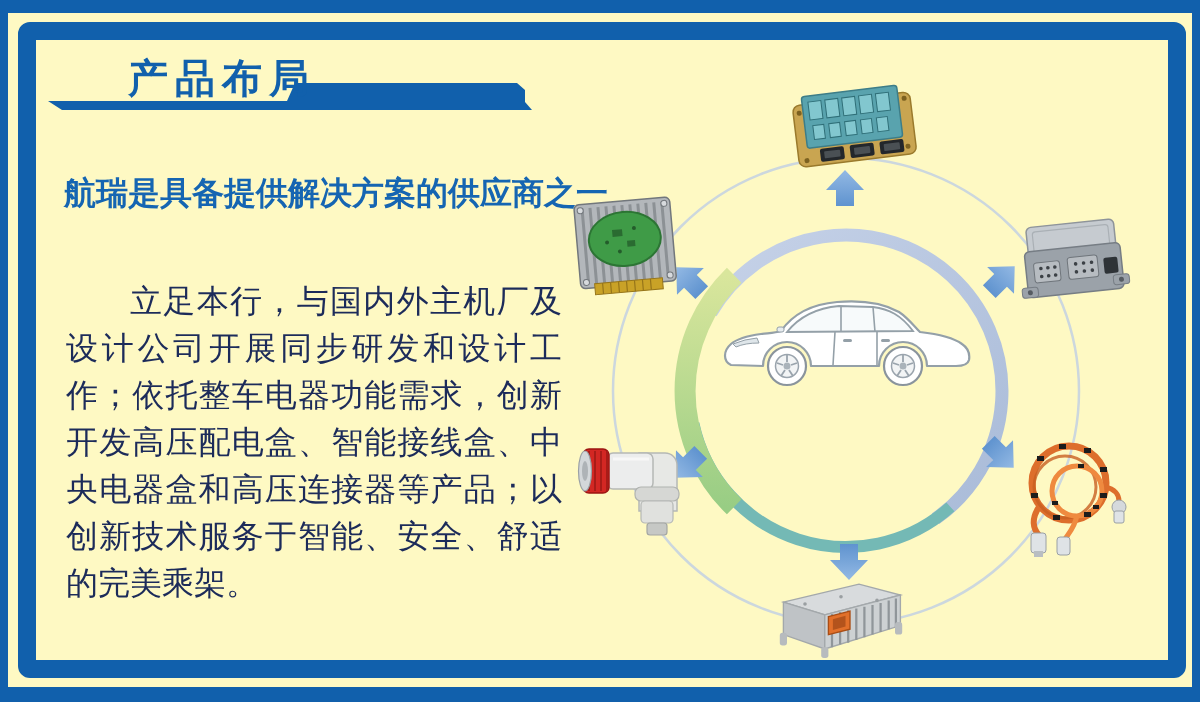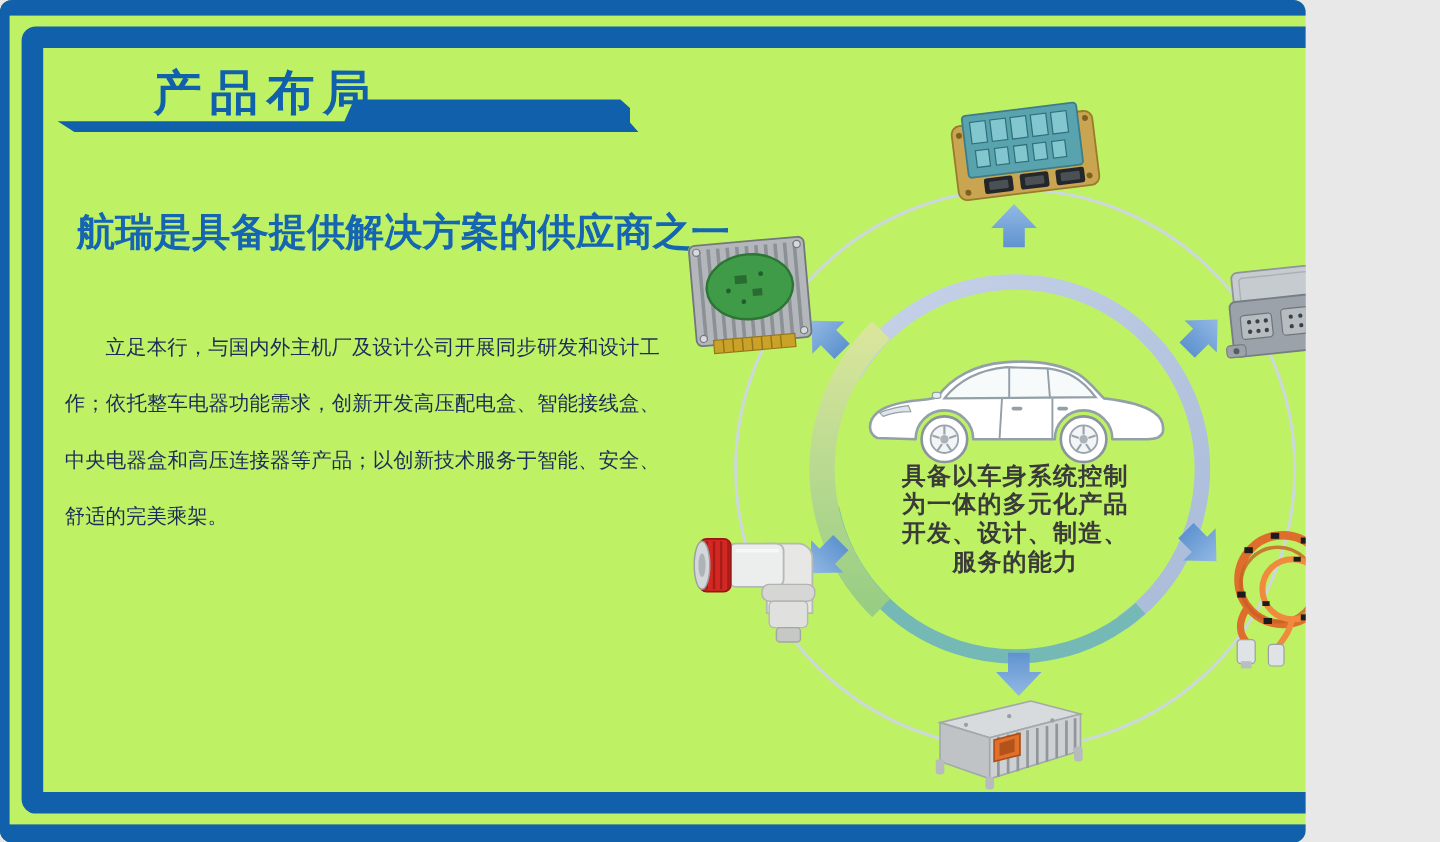--- a/index.html
+++ b/index.html
@@ -1,18 +1,18 @@
 <!DOCTYPE html>
 <html><head>
 <meta charset="utf-8">
 <style>
   html,body{margin:0;padding:0;background:#e8e8e8;}
   .slide{
-    position:relative;width:1088px;height:702px;background:#bef264;
-    overflow:hidden;border-radius:10px;
+    position:relative;width:1200px;height:702px;background:#fef9c3;
+    overflow:hidden;border-radius:0;
     font-family:"Liberation Sans", sans-serif;
   }
   
   .bar{position:absolute;background:#1160ac;z-index:7;}
   .bar-top{left:0;top:0;width:1200px;height:13px;}
   .bar-bottom{left:0;top:687px;width:1200px;height:15px;}
   .bar-left{left:0;top:0;width:8px;height:702px;}
   .bar-right{left:1192px;top:0;width:8px;height:702px;}
   .inner-frame{
     position:absolute;left:18px;top:22px;width:1168px;height:656px;
@@ -28,22 +28,22 @@
   }
   
   .heading{
     position:absolute;left:64px;top:172px;z-index:4;white-space:nowrap;
     font-family:"Liberation Serif", serif;font-weight:bold;
     font-size:32px;color:#1565b2;
   }
   .body-text{
     position:absolute;left:54px;top:266px;width:496px;z-index:4;
     font-family:"Liberation Serif", serif;
-    font-size:17px;line-height:47px;color:#1c2b5a;
-    text-align:justify;text-indent:2em;margin:0;
+    font-size:32px;line-height:47px;color:#1c2b5a;
+    text-align:justify;text-indent:2em;margin:12px;
   }
   
   .diagram-svg{position:absolute;left:555px;top:55px;z-index:1;}
   .center-caption{
     position:absolute;left:727px;top:385px;width:238px;z-index:2;
     text-align:center;font-size:20px;line-height:24px;color:#3a3a3a;
     font-weight:bold;letter-spacing:1px;
   }
 </style>
 </head>
@@ -240,20 +240,14 @@
       <polygon points="71,47 85,43 85,55 71,59" fill="#8c3d10" opacity="0.55"></polygon>
       <circle cx="40" cy="30" r="2" fill="#9a9fa2"></circle>
         <circle cx="80" cy="22" r="2" fill="#9a9fa2"></circle>
       <circle cx="120" cy="26" r="2" fill="#9a9fa2"></circle>
       <rect x="12" y="62" width="8" height="14" rx="3" fill="#b7bbbe"></rect>
       <rect x="140" y="50" width="8" height="14" rx="3" fill="#b7bbbe"></rect>
       <rect x="58" y="78" width="8" height="12" rx="3" fill="#b7bbbe"></rect>
     </g>
   </svg>
 
-  <div class="center-caption">
-    <div>具备以车身系统控制</div>
-    <div>为一体的多元化产品</div>
-    <div>开发、设计、制造、</div>
-    <div>服务的能力</div>
-  </div>
 
 </div>
 
 </body></html>

